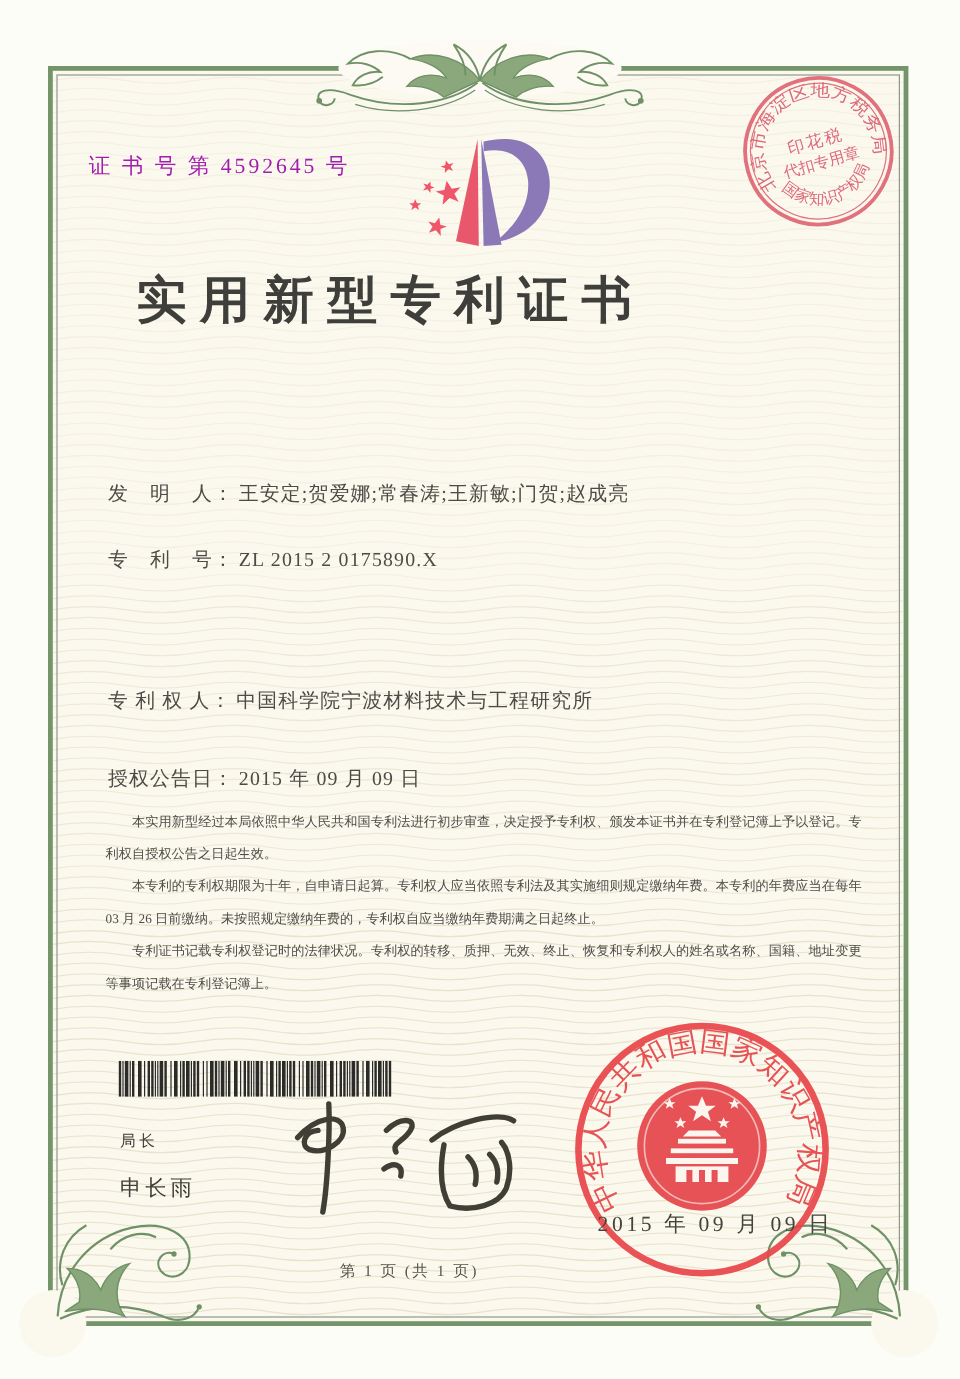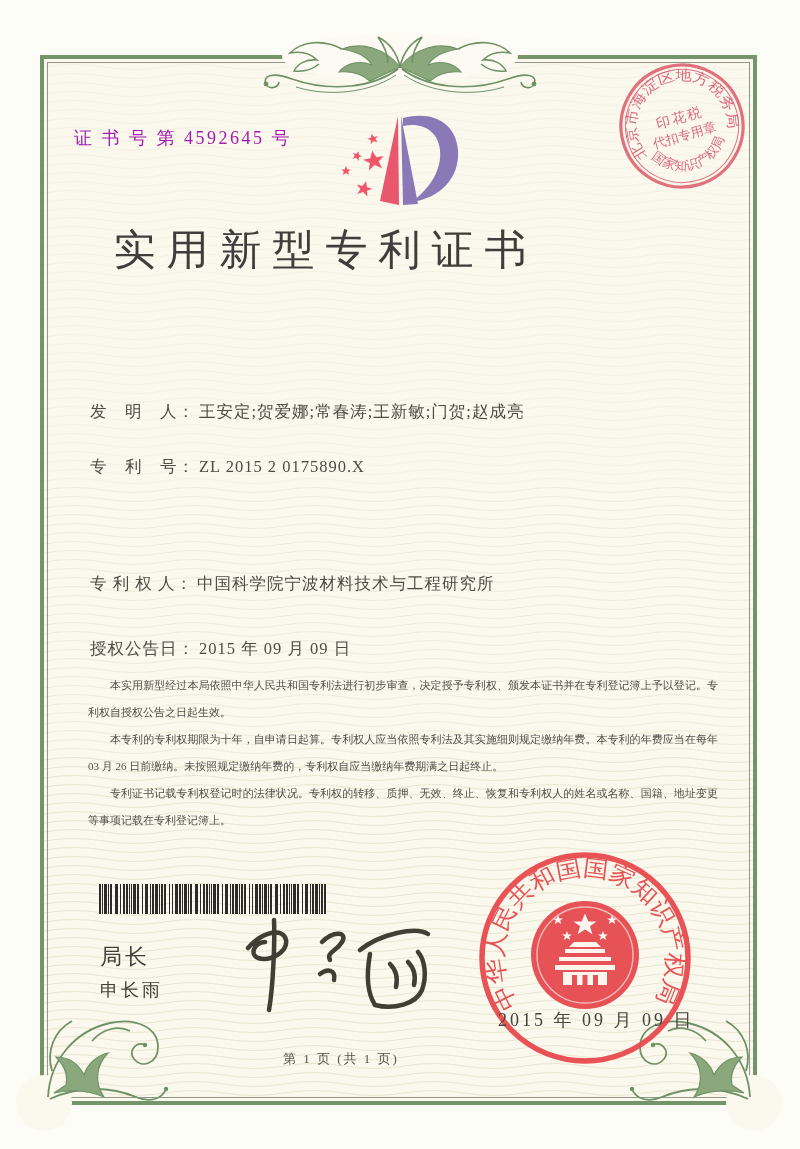--- a/index.html
+++ b/index.html
@@ -4,27 +4,27 @@
 <style>
   html,body{margin:0;padding:0;}
   body{background:#fdfdf8;font-family:"Liberation Serif","DejaVu Serif",serif;}
   .page{position:relative;width:800px;height:1149px;background:#fdfdf8;overflow:hidden;color:#4c4c46;}
   .frame{position:absolute;left:40px;top:55px;width:717px;height:1050px;border:4px solid #74956a;background:#fbf8ee;box-sizing:border-box;}
   .frame-inner{position:absolute;inset:3px;border:1px solid #90988c;pointer-events:none;}
   .wave-svg{position:absolute;inset:0;width:100%;height:100%;}
   .overlay-svg{position:absolute;left:0;top:0;width:800px;height:1149px;pointer-events:none;}
   .cert-number{position:absolute;left:74px;top:100px;font-size:18px;letter-spacing:2.5px;color:#a21caf;margin-top:26px;}
   .logo-svg{position:absolute;left:332px;top:106px;}
-  .cert-title{position:absolute;left:0;top:222px;width:640px;text-align:center;font-size:42px;letter-spacing:11px;padding-left:11px;box-sizing:border-box;color:#3e3e3a;}
+  .cert-title{position:absolute;left:0;top:222px;width:640px;text-align:center;font-size:42px;letter-spacing:11px;padding-left:11px;box-sizing:border-box;color:#3e3e3a;font-weight:bold;}
   .field-row{position:absolute;left:90px;font-size:16.5px;letter-spacing:1px;color:#4c4c46;white-space:nowrap;}
   .field-row .flabel{margin-right:4px;}
   .paras{position:absolute;left:88px;top:672px;width:630px;font-size:11px;line-height:27px;text-align:justify;color:#4e4e48;}
   .paras p{margin:0;text-indent:2em;}
   .barcode-svg{position:absolute;left:97px;top:884px;}
-  .signer-title{position:absolute;left:100px;top:942px;font-size:22px;letter-spacing:3px;color:#3f3e37;font-family:Liberation Mono, monospace;}
+  .signer-title{position:absolute;left:100px;top:942px;font-size:13px;letter-spacing:3px;color:#3f3e37;font-family:Liberation Mono, monospace;}
   .signer-name{position:absolute;left:100px;top:978px;font-size:18px;letter-spacing:3px;color:#3f3e37;font-family:Liberation Sans, sans-serif;}
   .signature-svg{position:absolute;left:222px;top:912px;}
   .tax-stamp-svg{position:absolute;left:612px;top:56px;opacity:.88;}
   .seal-svg{position:absolute;left:470px;top:843px;opacity:.92;}
   .seal-date{position:absolute;left:498px;top:1008px;font-size:18px;letter-spacing:3px;color:#45443c;white-space:nowrap;}
   .page-footer{position:absolute;left:40px;top:1050px;width:602px;text-align:center;font-size:13px;letter-spacing:2px;color:#55544c;}
 </style>
 </head>
 <body>
 

